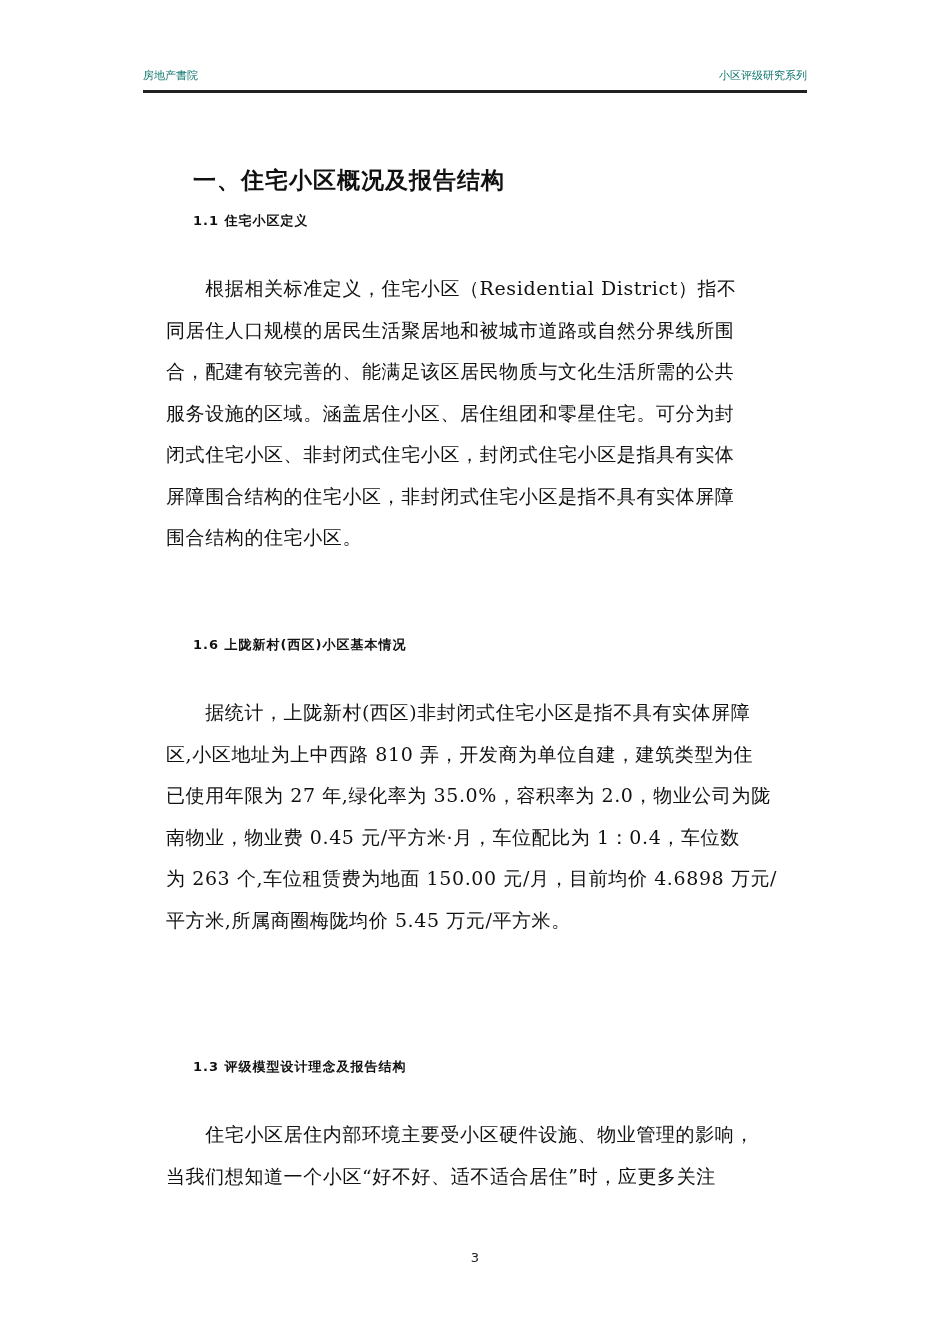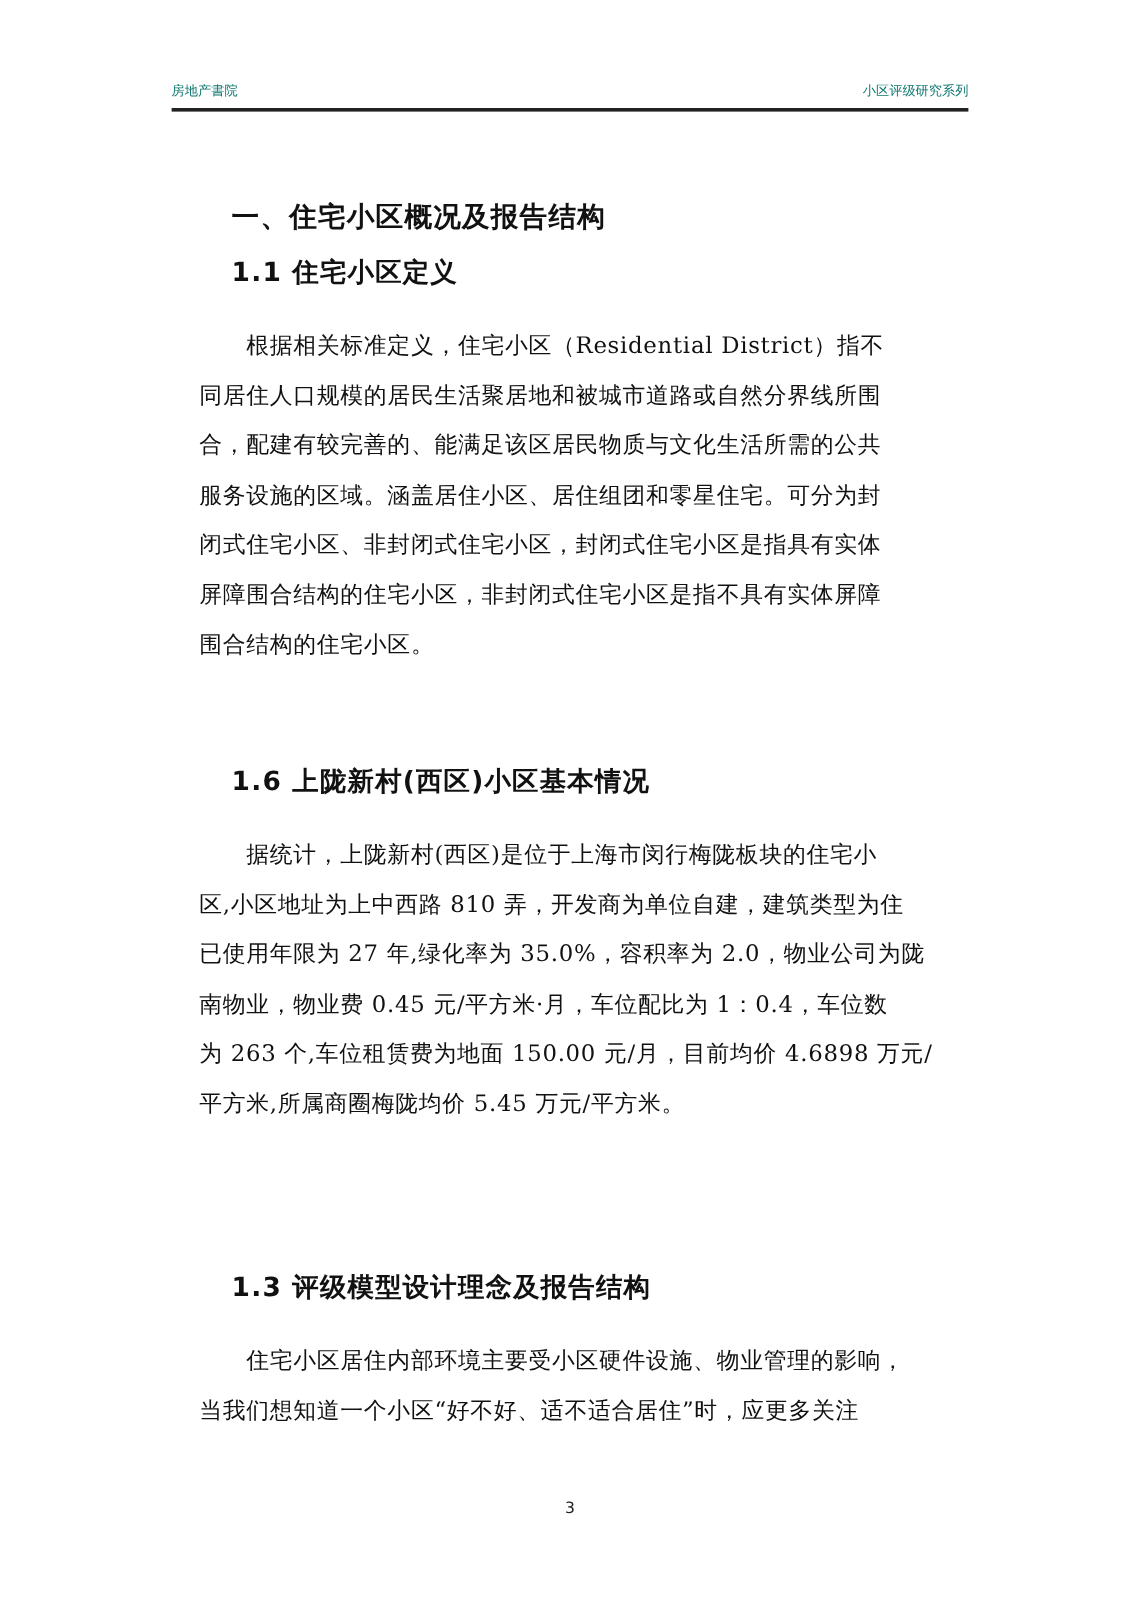--- a/index.html
+++ b/index.html
@@ -5,21 +5,21 @@
   html, body { margin:0; padding:0; background:#ffffff; }
   body { width:950px; height:1344px; position:relative; overflow:hidden;
          font-family:"DejaVu Serif", "Liberation Serif", serif; color:#111; }
   .header { position:absolute; left:143px; top:66px; width:664px; height:24px;
             border-bottom:3px solid #222; font-family:"DejaVu Sans","Liberation Sans",sans-serif;
             font-size:11px; color:#0f766e; }
   .header .left { position:absolute; left:0; top:2px; }
   .header .right { position:absolute; right:0; top:2px; }
   .h1 { position:absolute; left:193px; top:146px; font-size:23px; font-weight:bold;
         font-family:"DejaVu Sans","Liberation Sans",sans-serif; letter-spacing:1px;margin-top:19px; }
-  .h2 { position:absolute; left:193px; font-size:22px; font-weight:bold;
+  .h2 { position:absolute; left:193px; font-size:13px; font-weight:bold;
         font-family:"DejaVu Sans","Liberation Sans",sans-serif; letter-spacing:1px; }
   .para { position:absolute; left:146px; width:664px; font-size:19px; line-height:41.5px;
           letter-spacing:0.6px; text-align:justify;margin-left:20px; }
   .para .line { display:block; white-space:nowrap; height:41.5px; }
   .page-num { position:absolute; left:0; width:950px; top:1250px; text-align:center;
               font-family:"DejaVu Sans","Liberation Sans",sans-serif; font-size:13px; color:#222; }
 </style>
 </head>
 <body>
 
@@ -36,21 +36,21 @@
   <span class="line">同居住人口规模的居民生活聚居地和被城市道路或自然分界线所围</span>
   <span class="line">合，配建有较完善的、能满足该区居民物质与文化生活所需的公共</span>
   <span class="line">服务设施的区域。涵盖居住小区、居住组团和零星住宅。可分为封</span>
   <span class="line">闭式住宅小区、非封闭式住宅小区，封闭式住宅小区是指具有实体</span>
   <span class="line">屏障围合结构的住宅小区，非封闭式住宅小区是指不具有实体屏障</span>
   <span class="line">围合结构的住宅小区。</span>
 </div>
 
 <div class="h2" style="top:636px;">1.6 上陇新村(西区)小区基本情况</div>
 <div class="para" style="top:692px;">
-  <span class="line">　　据统计，上陇新村(西区)是位于上海市闵行梅陇板块的住宅小</span>
+  <span class="line">　　据统计，上陇新村(西区)非封闭式住宅小区是指不具有实体屏障</span>
   <span class="line">区,小区地址为上中西路 810 弄，开发商为单位自建，建筑类型为住</span>
   <span class="line">已使用年限为 27 年,绿化率为 35.0%，容积率为 2.0，物业公司为陇</span>
   <span class="line">南物业，物业费 0.45 元/平方米·月，车位配比为 1：0.4，车位数</span>
   <span class="line">为 263 个,车位租赁费为地面 150.00 元/月，目前均价 4.6898 万元/</span>
   <span class="line">平方米,所属商圈梅陇均价 5.45 万元/平方米。</span>
 </div>
 
 <div class="h2" style="top:1058px;">1.3 评级模型设计理念及报告结构</div>
 <div class="para" style="top:1114px;">
   <span class="line">　　住宅小区居住内部环境主要受小区硬件设施、物业管理的影响，</span>

